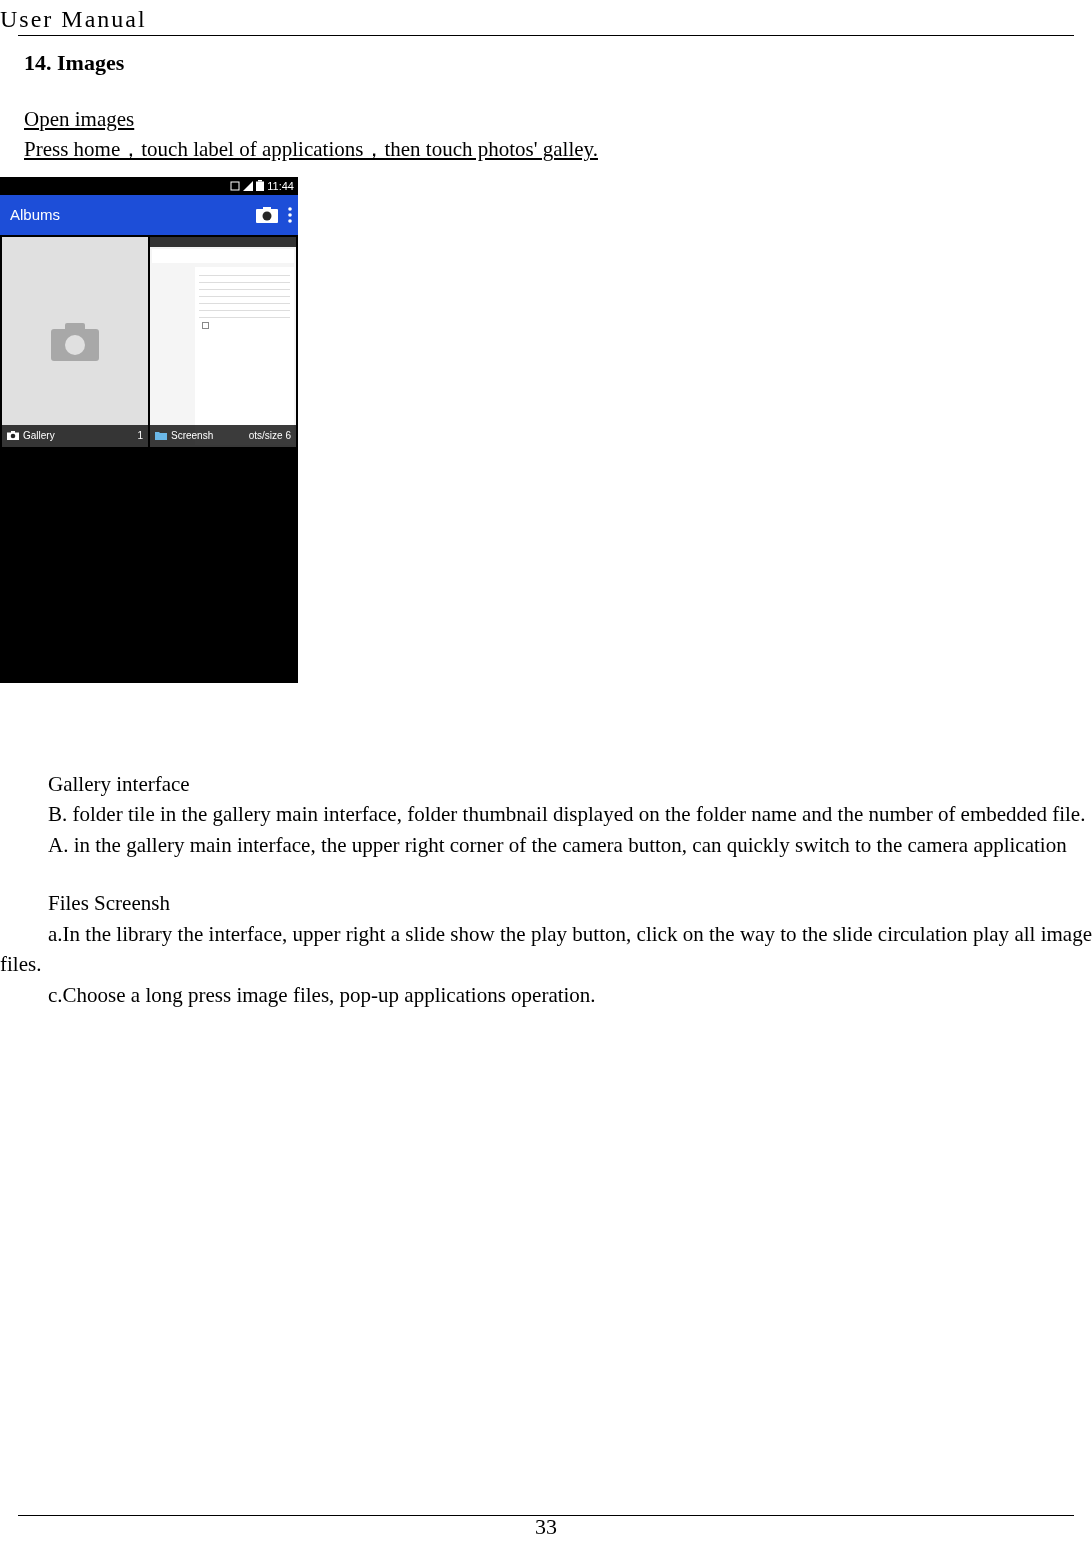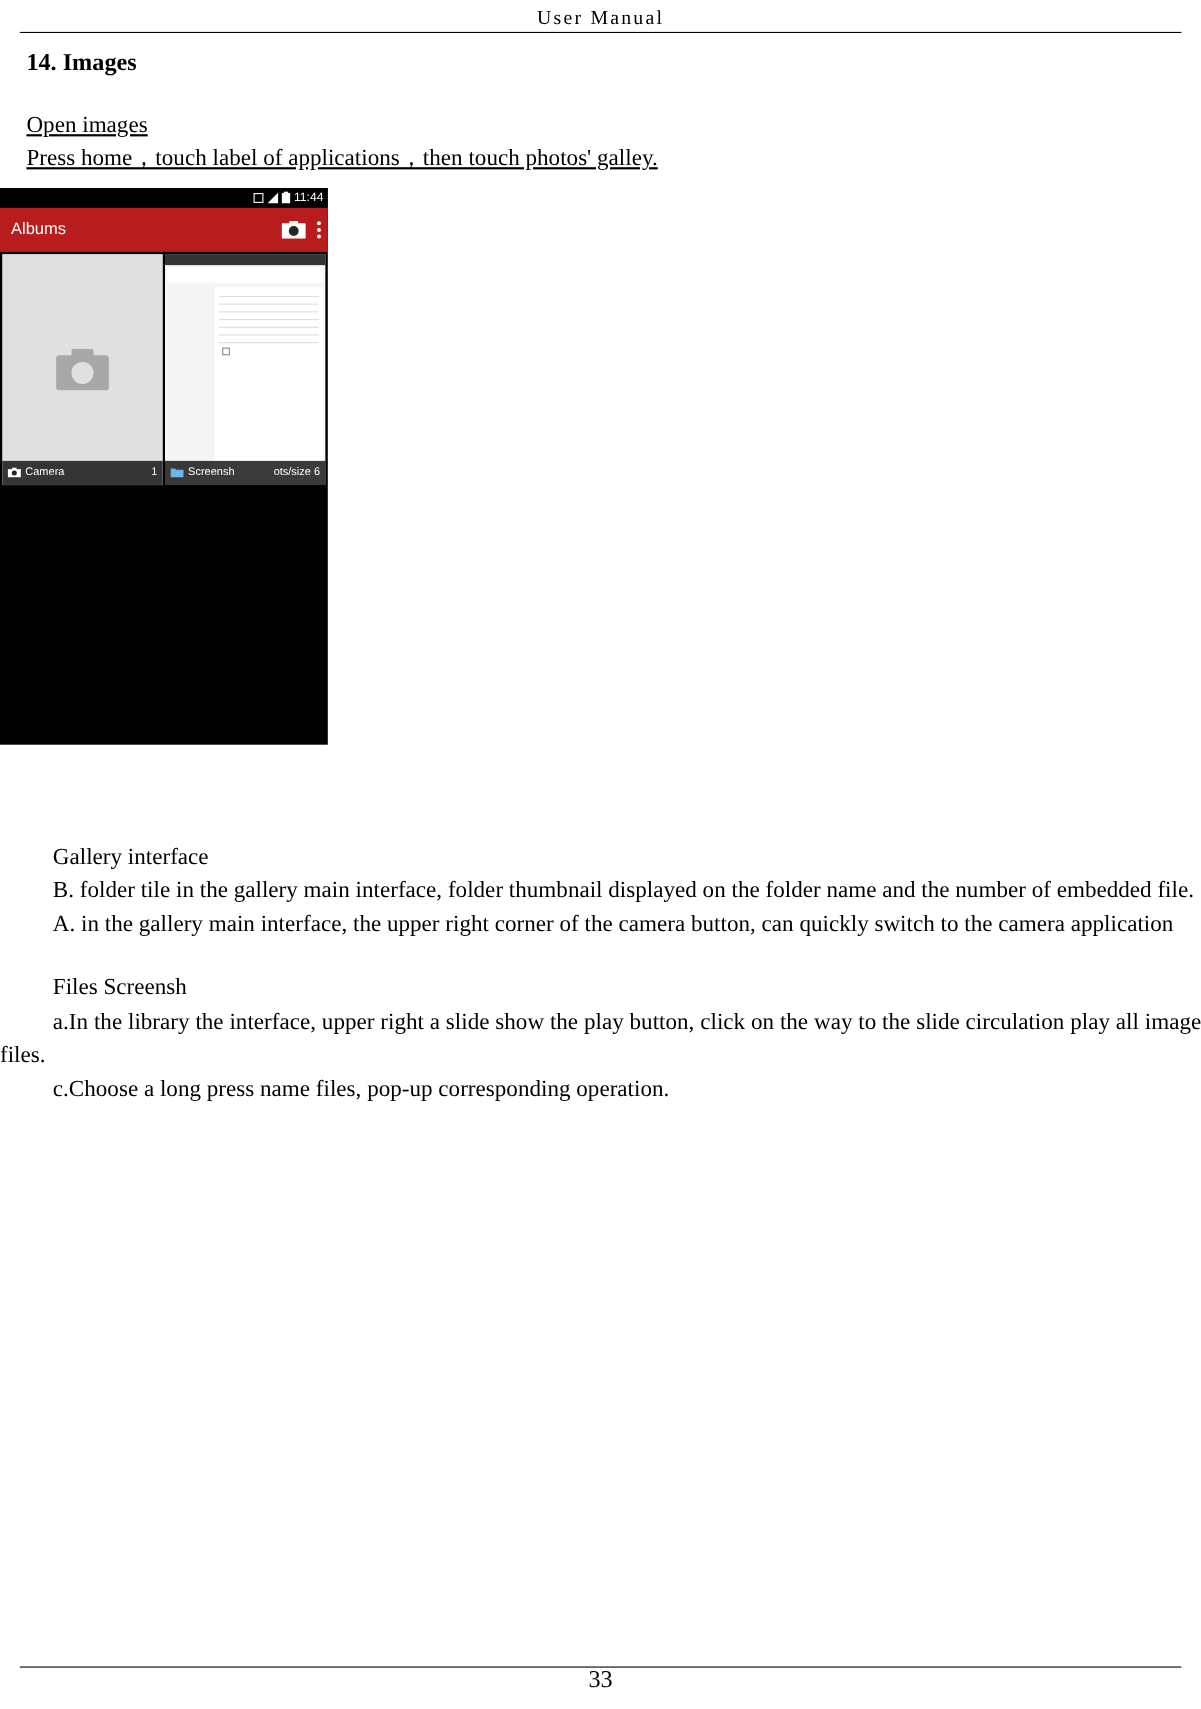--- a/index.html
+++ b/index.html
@@ -6,22 +6,22 @@
     body {
       width: 1092px;
       height: 1554px;
       font-family: "Times New Roman", serif;
       font-size: 21px;
       color: #000;
       background: #fff;
       position: relative;
     }
     .header {
-      text-align: center;
-      font-size: 18px;
+      text-align: left;
+      font-size: 24px;
       padding-top: 6px;
       padding-bottom: 2px;
       letter-spacing: 2px;
     }
     .header-line {
       border-top: 1.5px solid #000;
       margin: 0 18px 4px 18px;
     }
     .content {
       padding: 0 0 0 0;
@@ -63,21 +63,21 @@
       align-items: center;
       gap: 3px;
       padding-right: 4px;
       color: #fff;
       font-size: 11px;
       font-family: sans-serif;
     }
     .status-bar svg { display: block; }
     .app-bar {
       height: 40px;
-      background: #b91c1c;
+      background: #1d4ed8;
       display: flex;
       align-items: center;
       justify-content: space-between;
       padding: 0 6px 0 10px;
       font-family: sans-serif;
       gap: 25px;
     }
     .app-title {
       color: #fff;
       font-size: 15px;
@@ -242,21 +242,21 @@
             <rect x="14" y="0" width="20" height="8" rx="2" fill="#a8a8a8"></rect>
             <circle cx="24" cy="22" r="10" fill="#e0e0e0"></circle>
           </svg>
           <div class="tile-footer">
             <span class="tile-footer-left">
               <svg width="12" height="9" viewBox="0 0 12 9">
                   <rect x="0" y="1.5" width="12" height="7.5" fill="#fff"></rect>
                   <rect x="4" y="0" width="4" height="2" fill="#fff"></rect>
                   <circle cx="6" cy="5" r="2.3" fill="#222"></circle>
                 </svg>
-              <span>Camera</span>
+              <span>Gallery</span>
             </span>
             <span>1</span>
           </div>
         </div>
         <div class="album-tile">
           <div class="browser-mock">
             <div class="browser-top"></div>
             <div class="browser-url"></div>
             <div class="browser-menu">
               <div class="menu-item"></div>
@@ -286,17 +286,17 @@
   <div class="spacer"></div>
 
   <div class="subsection-title">Gallery interface</div>
   <div class="para-indent">B. folder tile in the gallery main interface, folder thumbnail displayed on the folder name and the number of embedded file.</div>
   <div class="para-indent">A. in the gallery main interface, the upper right corner of the camera button, can quickly switch to the camera application</div>
 
   <div style="height:28px"></div>
 
   <div class="subsection-title">Files Screensh</div>
   <div class="para-indent">a.In the library the interface, upper right a slide show the play button, click on the way to the slide circulation play all image files.</div>
-  <div class="para-indent">c.Choose a long press name files, pop-up corresponding operation.</div>
+  <div class="para-indent">c.Choose a long press image files, pop-up applications operation.</div>
 </div>
 
 <div class="footer-line"></div>
 <div class="page-num">33</div>
 
 </body></html>

